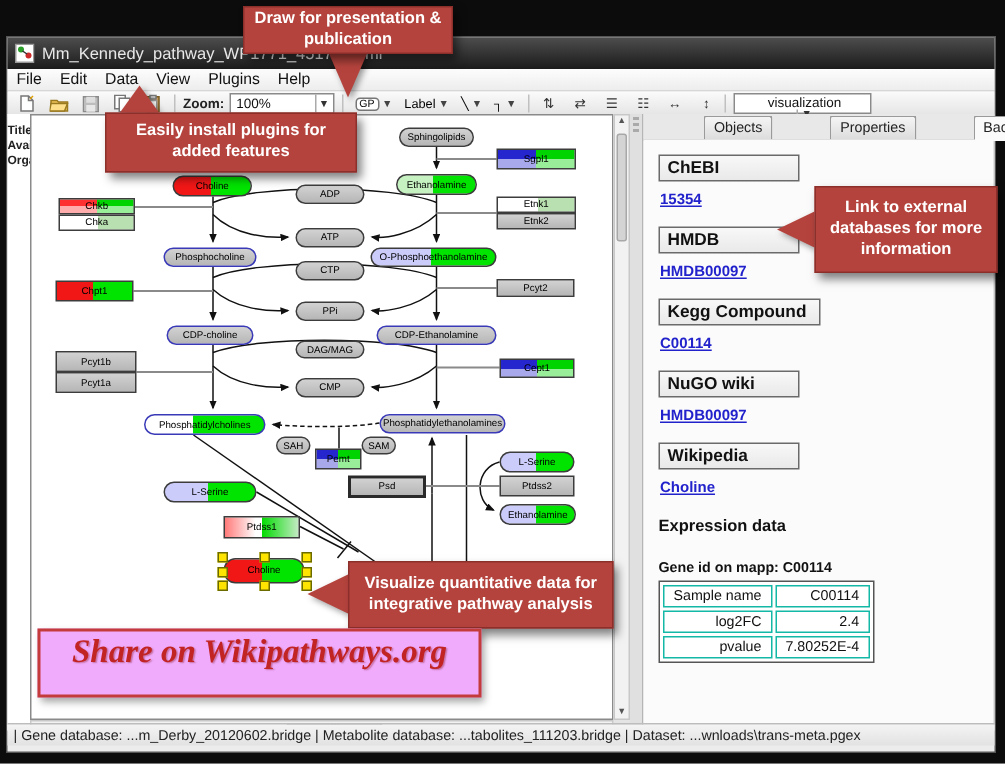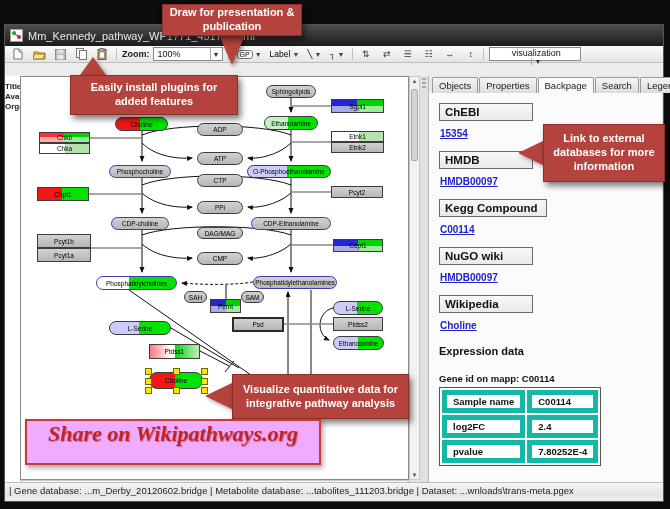--- a/index.html
+++ b/index.html
@@ -41,33 +41,33 @@
   .hscroll .thumb{position:absolute;top:1px;bottom:1px;left:170px;width:62px;background:#d4d4d4;border:1px solid #a8a8a8;border-radius:2px;
                   display:flex;align-items:center;justify-content:center;gap:1px;}
   .hscroll .thumb i{width:1px;height:5px;background:#8a8a8a;}
   .hscroll .a{position:absolute;top:0;height:100%;display:flex;align-items:center;font-size:6px;color:#555;}
   .splitter{position:absolute;left:415px;top:0;width:8px;bottom:0;background:#e0e0e0;}
   .splitter i{display:block;width:4px;height:2px;background:#aaa;margin:2px auto;}
   
   .panel{position:absolute;left:423px;top:0;right:1px;bottom:0;background:#f6f6f6;border-left:1px solid #b5b5b5;}
   .tabs{display:flex;align-items:flex-end;height:17px;background:#e8e8e8;padding-left:3px;gap:1px;border-bottom:1px solid #9a9a9a;}
   .tab{font-size:9.5px;padding:2px 6px;background:linear-gradient(#f5f5f5,#dcdcdc);border:1px solid #9a9a9a;
-       border-bottom:none;border-radius:2px 2px 0 0;color:#222;}
+       border-bottom:none;border-radius:2px 2px 0 0;color:#222;margin-left:37px;}
   .tab.active{background:#fafafa;font-weight:normal;position:relative;top:1px;padding-bottom:3px;}
   .panelbody{position:absolute;top:17px;left:0;right:0;bottom:0;background:#fbfbfb;overflow:hidden;padding:8px 0 0 10px;}
   .bp-header{width:82px;border:1px solid #6a6a6a;background:linear-gradient(#f8f8f8,#e9e9e9);
              font-weight:bold;font-size:11.5px;color:#111;padding:2px 5px;margin-top:10px;}
   .bp-header.wide{width:96px;}
   .bp-link{display:inline-block;margin:7px 0 2px 1px;font-size:10px;font-weight:bold;color:#2222cc;text-decoration:underline;}
   .bp-value{margin:7px 0 2px 1px;font-size:10px;font-weight:bold;color:#111;}
   .bp-section:first-child .bp-header{margin-top:2px;}
   .expr-title{font-weight:bold;font-size:11px;color:#111;margin-top:12px;}
   .geneid{font-weight:bold;font-size:9.5px;color:#111;margin-top:16px;}
   table.expr{border-collapse:separate;border-spacing:2px;border:1px solid #555;background:#fff;margin-top:3px;}
-  table.expr td{border:5px solid #14b8a6;font-size:9.5px;font-weight:bold;text-align:left;padding:1px 6px;min-width:48px;color:#111;}
+  table.expr td{border:1px solid #14b8a6;font-size:9.5px;font-weight:normal;text-align:right;padding:1px 6px;min-width:48px;color:#111;}
   
   .statusbar{position:absolute;left:0;right:0;bottom:4px;height:14px;background:linear-gradient(#f4f4f4,#e2e2e2);
              border-top:1px solid #bdbdbd;font-size:9.5px;color:#222;display:flex;align-items:center;padding-left:4px;}
   
   .node{position:absolute;border:1px solid #3c3c3c;display:flex;align-items:center;justify-content:center;
         font-size:6.5px;color:#000;white-space:nowrap;box-sizing:border-box;z-index:3;}
   .pill{border-radius:8px;} .rect{border-radius:0;}
   .blueb{border-color:#3a3ab8;}
   .darkb{border-width:2px;border-color:#2a2a2a;}
   .gray{background:linear-gradient(#d2d2d2,#b6b6b6);}
@@ -100,20 +100,28 @@
   <div class="titlebar">
     <svg width="13" height="13" viewBox="0 0 13 13">
       <rect x="0.5" y="0.5" width="12" height="12" fill="#fff" stroke="#999"></rect>
       <circle cx="4" cy="4" r="2" fill="#2c9e2c"></circle>
         <circle cx="9" cy="8" r="2" fill="#cc2a2a"></circle>
       <path d="M5 5 L8 7" stroke="#333" stroke-width="1"></path>
     </svg>
     <span>Mm_Kennedy_pathway_WP1771_45176.gpml</span>
   </div>
 
+  <div class="menubar" id="menubar">
+      <span class="mi">File</span>
+      <span class="mi">Edit</span>
+      <span class="mi">Data</span>
+      <span class="mi">View</span>
+      <span class="mi">Plugins</span>
+      <span class="mi">Help</span>
+    </div>
 
   <div class="toolbar">
     <span class="tbtn">
       <svg width="10" height="12" viewBox="0 0 10 12">
           <path d="M1 1 h5 l3 3 v7 h-8 z" fill="#fff" stroke="#777"></path>
           <path d="M6 1 v3 h3" fill="none" stroke="#777"></path>
           <path d="M7 3 l2 -2" stroke="#e0a000"></path>
         </svg>
     </span>
     <span class="tbtn">

